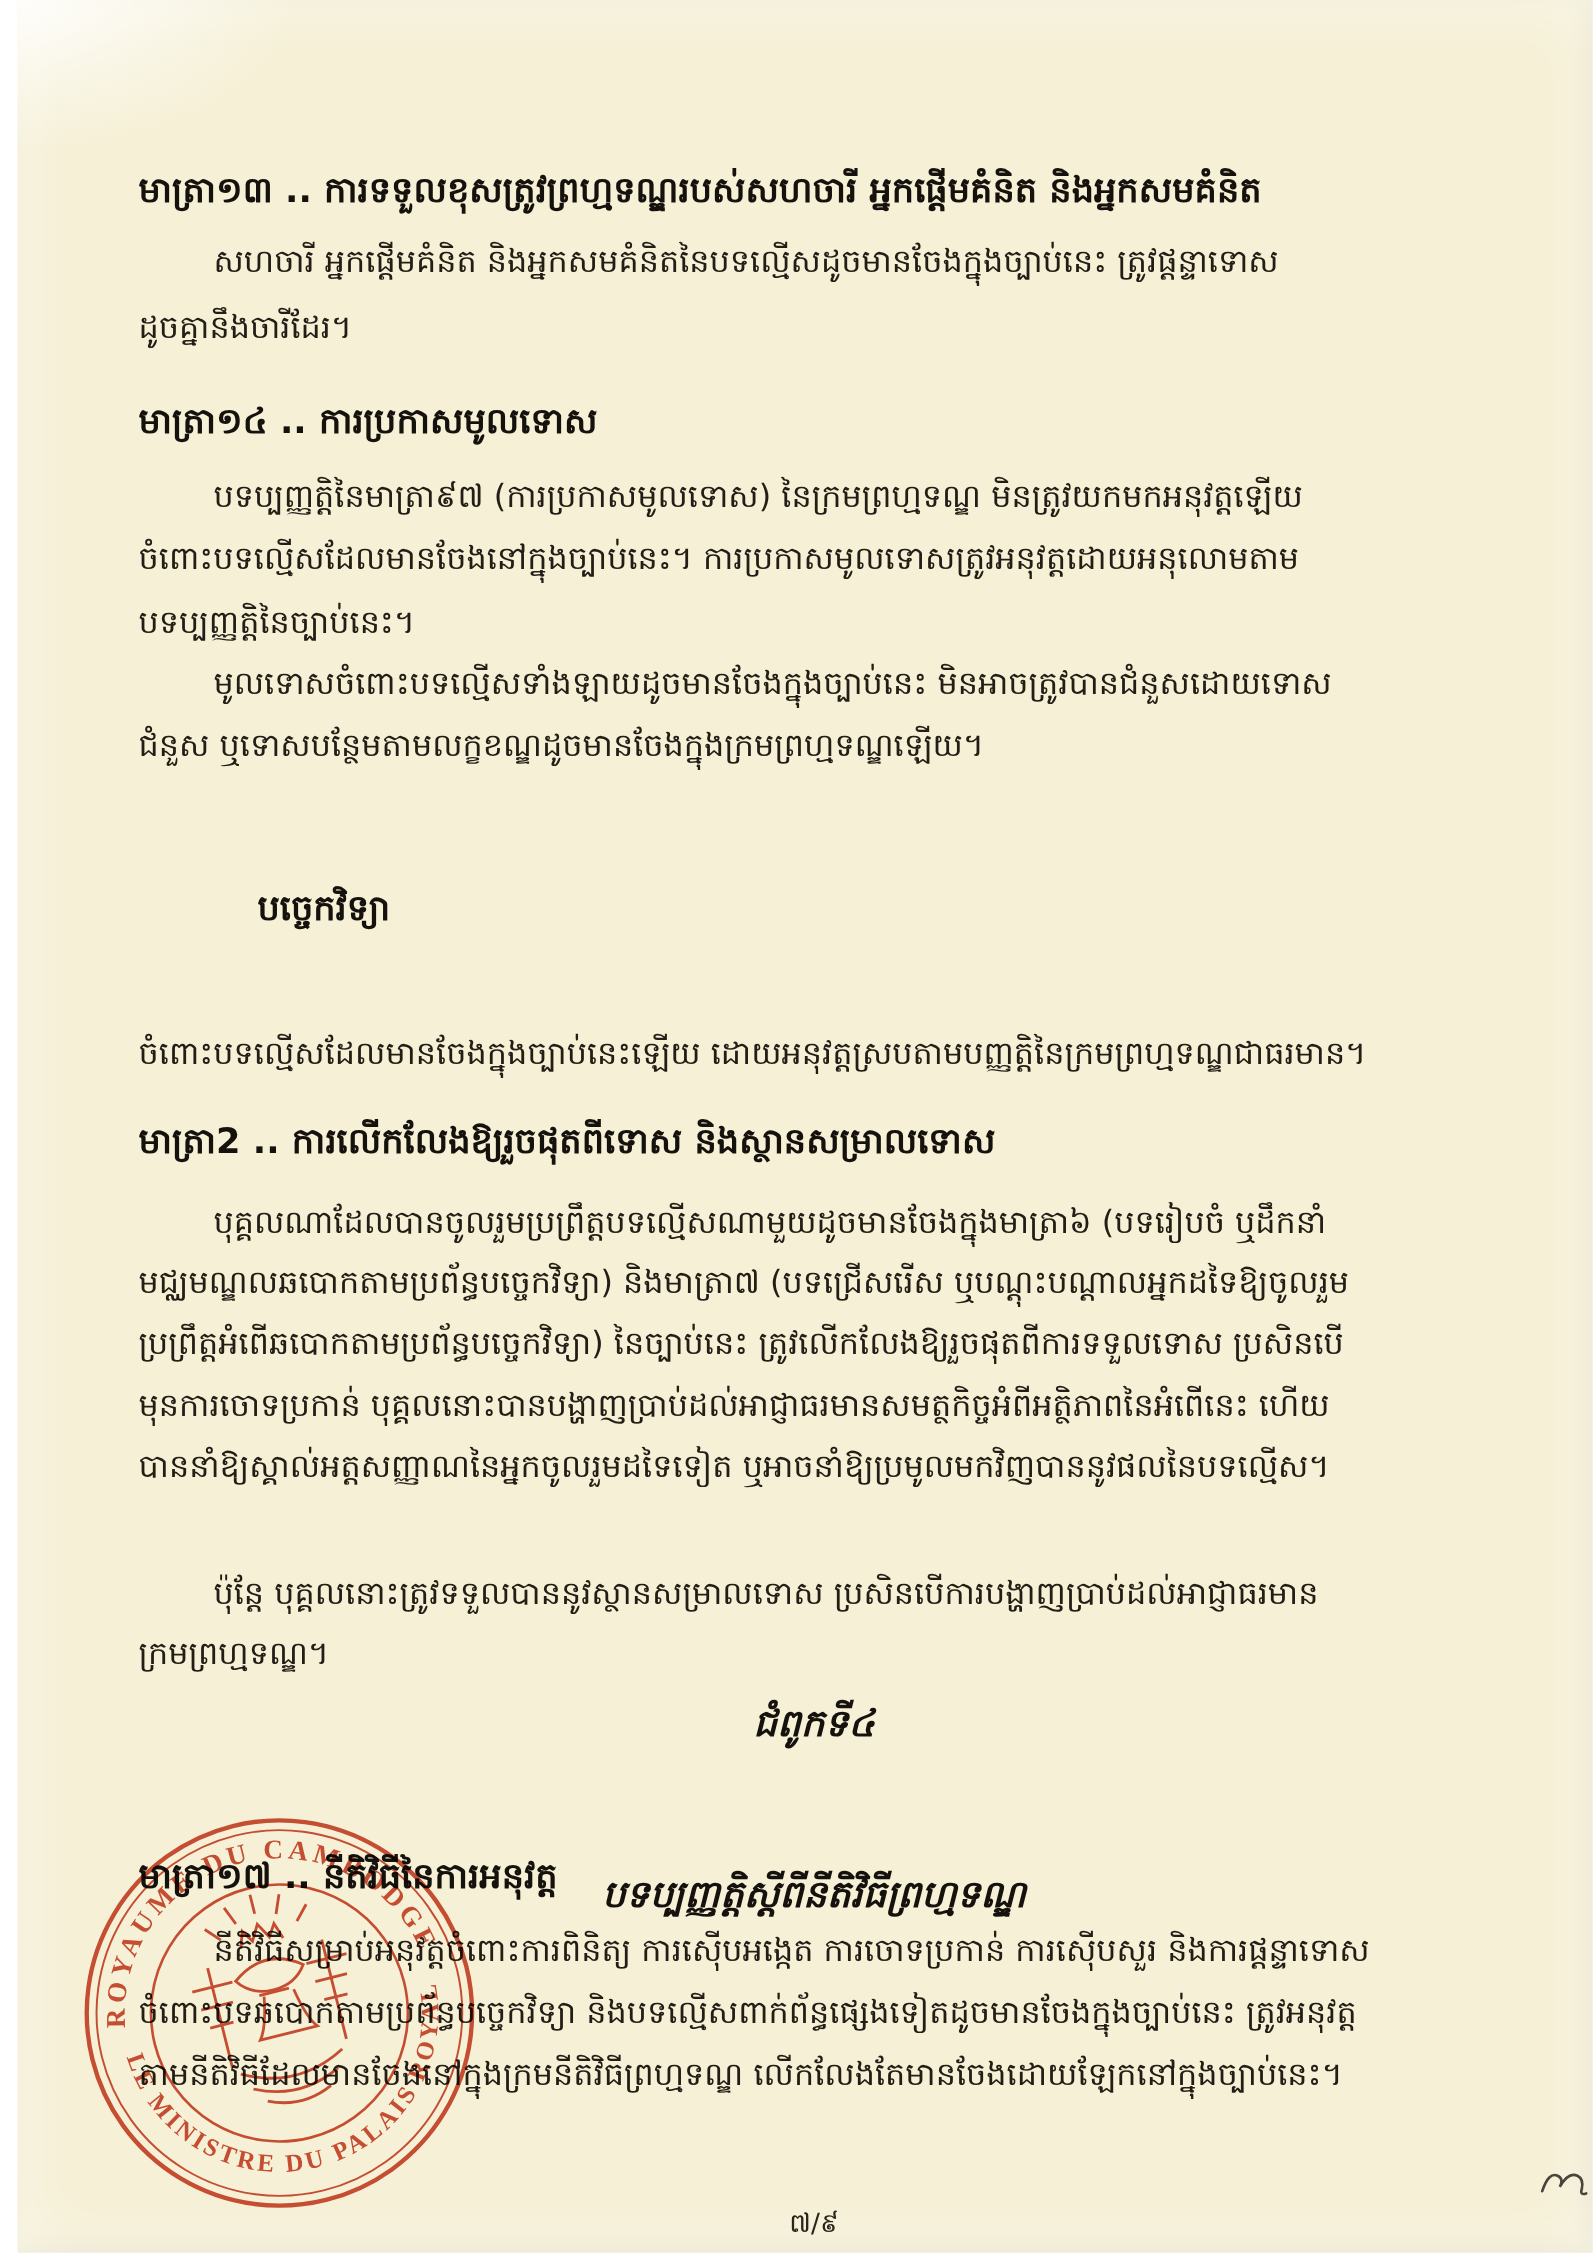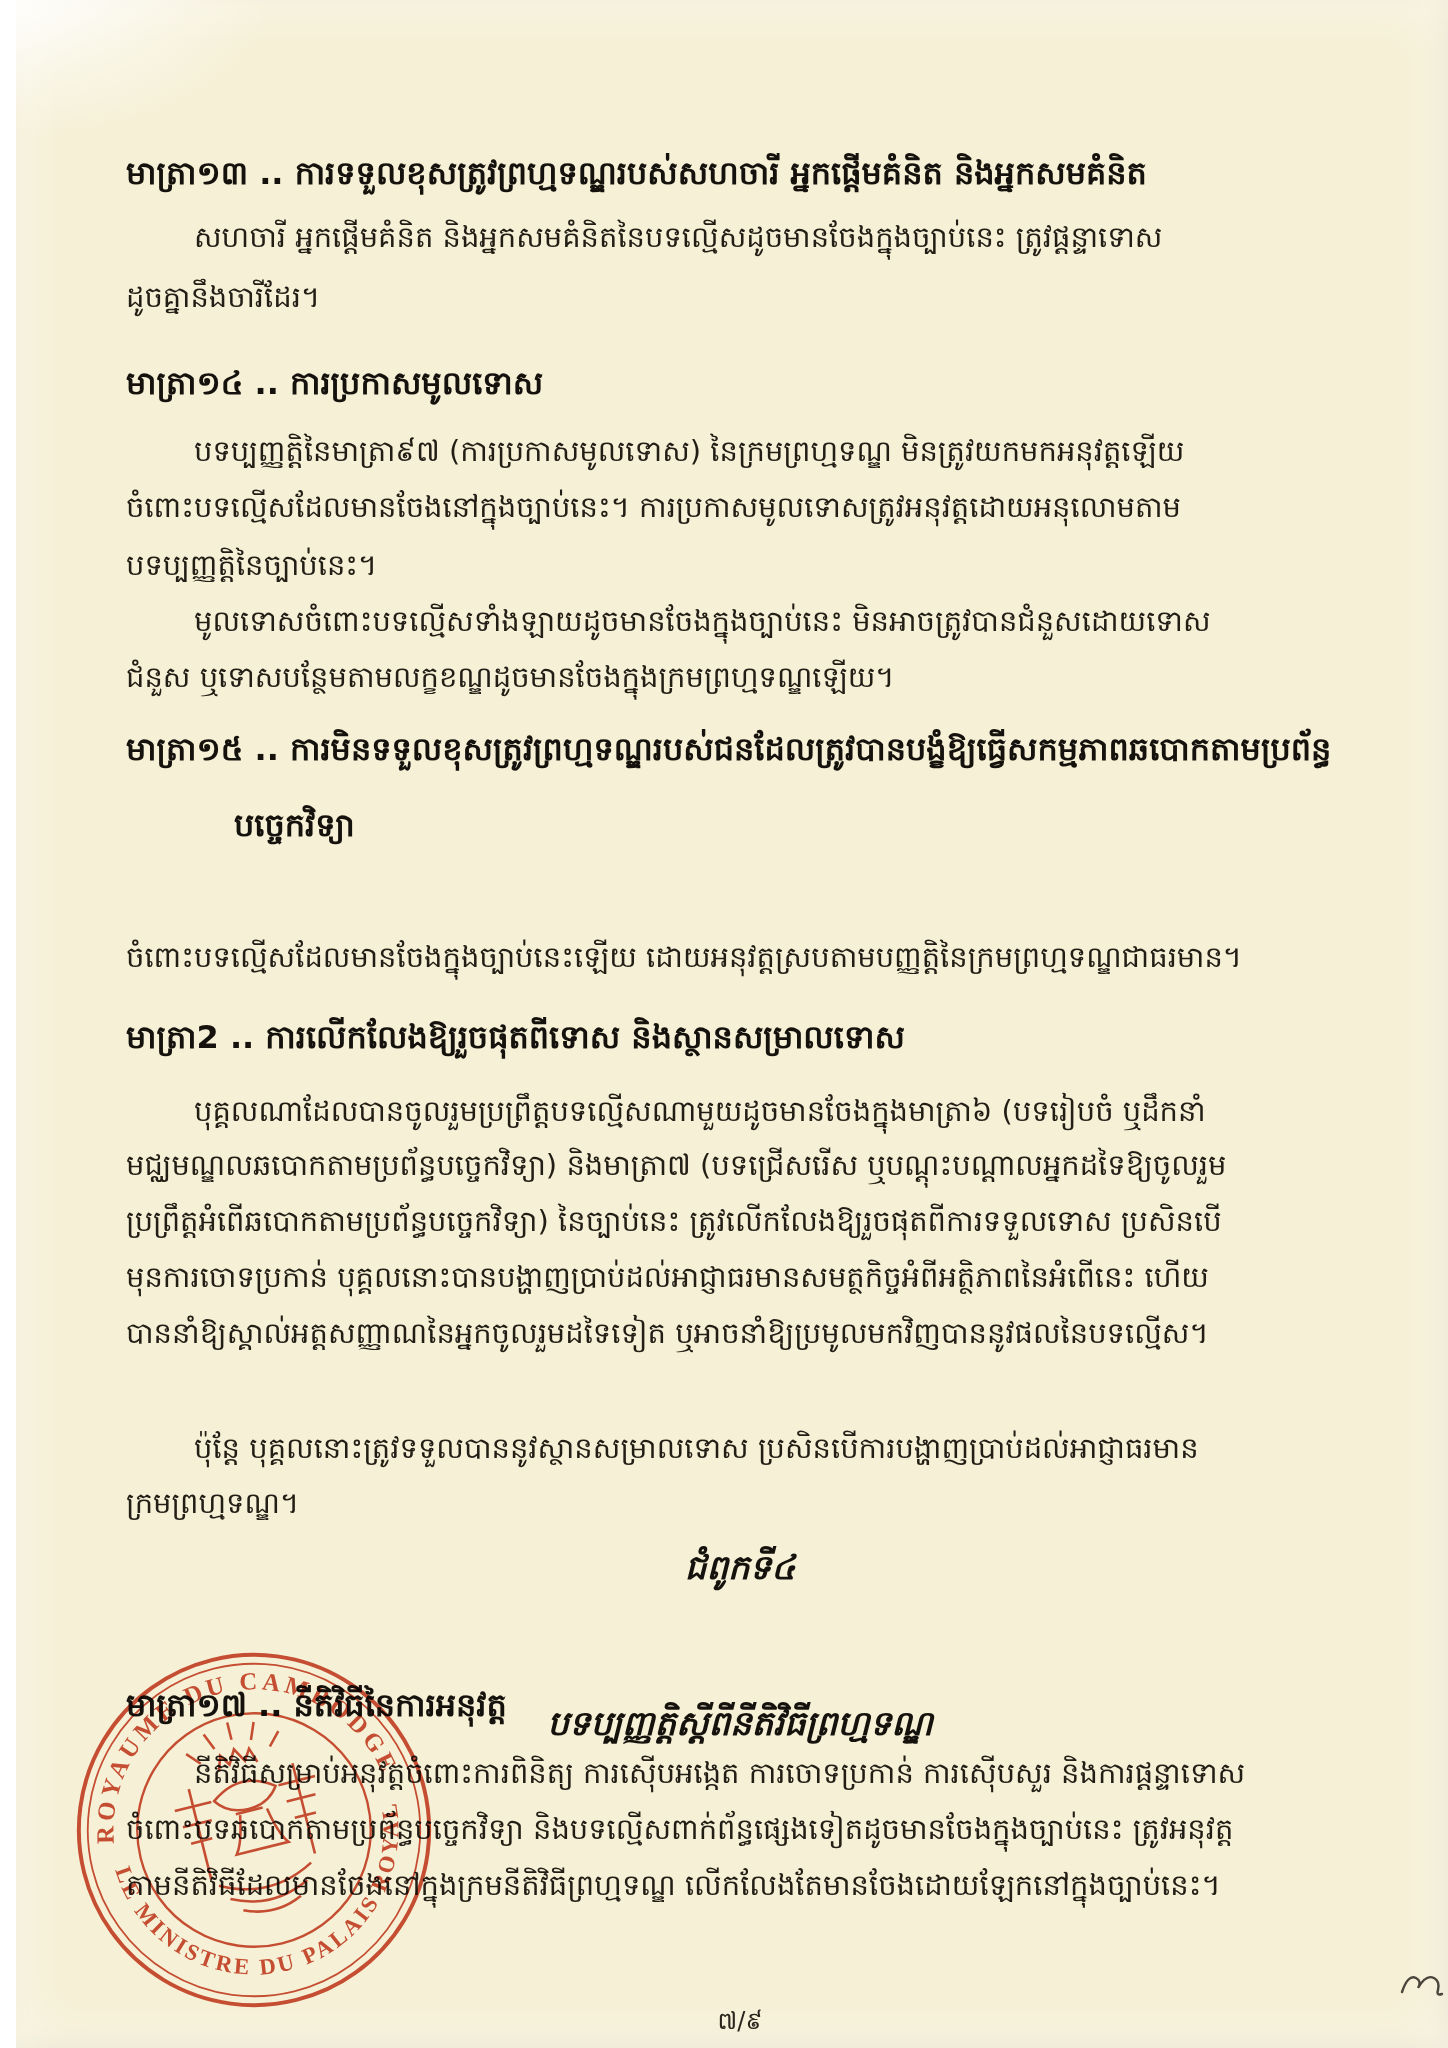--- a/index.html
+++ b/index.html
@@ -46,21 +46,20 @@
   <div class="line indent" style="top:212px">សហចារី អ្នកផ្តើមគំនិត និងអ្នកសមគំនិតនៃបទល្មើសដូចមានចែងក្នុងច្បាប់នេះ ត្រូវផ្តន្ទាទោស</div>
   <div class="line" style="top:272px">ដូចគ្នានឹងចារីដែរ។</div>
 
   <div class="line h" style="top:358px">មាត្រា១៤ .. ការប្រកាសមូលទោស</div>
   <div class="line indent" style="top:426px">បទប្បញ្ញត្តិនៃមាត្រា៩៧ (ការប្រកាសមូលទោស) នៃក្រមព្រហ្មទណ្ឌ មិនត្រូវយកមកអនុវត្តឡើយ</div>
   <div class="line" style="top:482px">ចំពោះបទល្មើសដែលមានចែងនៅក្នុងច្បាប់នេះ។ ការប្រកាសមូលទោសត្រូវអនុវត្តដោយអនុលោមតាម</div>
   <div class="line" style="top:540px">បទប្បញ្ញត្តិនៃច្បាប់នេះ។</div>
   <div class="line indent" style="top:596px">មូលទោសចំពោះបទល្មើសទាំងឡាយដូចមានចែងក្នុងច្បាប់នេះ មិនអាចត្រូវបានជំនួសដោយទោស</div>
   <div class="line" style="top:652px">ជំនួស ឬទោសបន្ថែមតាមលក្ខខណ្ឌដូចមានចែងក្នុងក្រមព្រហ្មទណ្ឌឡើយ។</div>
 
-  <div class="line h" style="top:724px">មាត្រា១៥ .. ការមិនទទួលខុសត្រូវព្រហ្មទណ្ឌរបស់ជនដែលត្រូវបានបង្ខំឱ្យធ្វើសកម្មភាពឆបោកតាមប្រព័ន្ធ</div>
   <div class="line h hang2" style="top:800px">បច្ចេកវិទ្យា</div>
   <div class="line" style="top:932px">ចំពោះបទល្មើសដែលមានចែងក្នុងច្បាប់នេះឡើយ ដោយអនុវត្តស្របតាមបញ្ញត្តិនៃក្រមព្រហ្មទណ្ឌជាធរមាន។</div>
 
   <div class="line h" style="top:1012px">មាត្រា2 .. ការលើកលែងឱ្យរួចផុតពីទោស និងស្ថានសម្រាលទោស</div>
   <div class="line indent" style="top:1086px">បុគ្គលណាដែលបានចូលរួមប្រព្រឹត្តបទល្មើសណាមួយដូចមានចែងក្នុងមាត្រា៦ (បទរៀបចំ ឬដឹកនាំ</div>
   <div class="line" style="top:1140px">មជ្ឈមណ្ឌលឆបោកតាមប្រព័ន្ធបច្ចេកវិទ្យា) និងមាត្រា៧ (បទជ្រើសរើស ឬបណ្តុះបណ្តាលអ្នកដទៃឱ្យចូលរួម</div>
   <div class="line" style="top:1196px">ប្រព្រឹត្តអំពើឆបោកតាមប្រព័ន្ធបច្ចេកវិទ្យា) នៃច្បាប់នេះ ត្រូវលើកលែងឱ្យរួចផុតពីការទទួលទោស ប្រសិនបើ</div>
   <div class="line" style="top:1252px">មុនការចោទប្រកាន់ បុគ្គលនោះបានបង្ហាញប្រាប់ដល់អាជ្ញាធរមានសមត្ថកិច្ចអំពីអត្ថិភាពនៃអំពើនេះ ហើយ</div>
   <div class="line" style="top:1308px">បាននាំឱ្យស្គាល់អត្តសញ្ញាណនៃអ្នកចូលរួមដទៃទៀត ឬអាចនាំឱ្យប្រមូលមកវិញបាននូវផលនៃបទល្មើស។</div>
   <div class="line indent" style="top:1423px">ប៉ុន្តែ បុគ្គលនោះត្រូវទទួលបាននូវស្ថានសម្រាលទោស ប្រសិនបើការបង្ហាញប្រាប់ដល់អាជ្ញាធរមាន</div>

